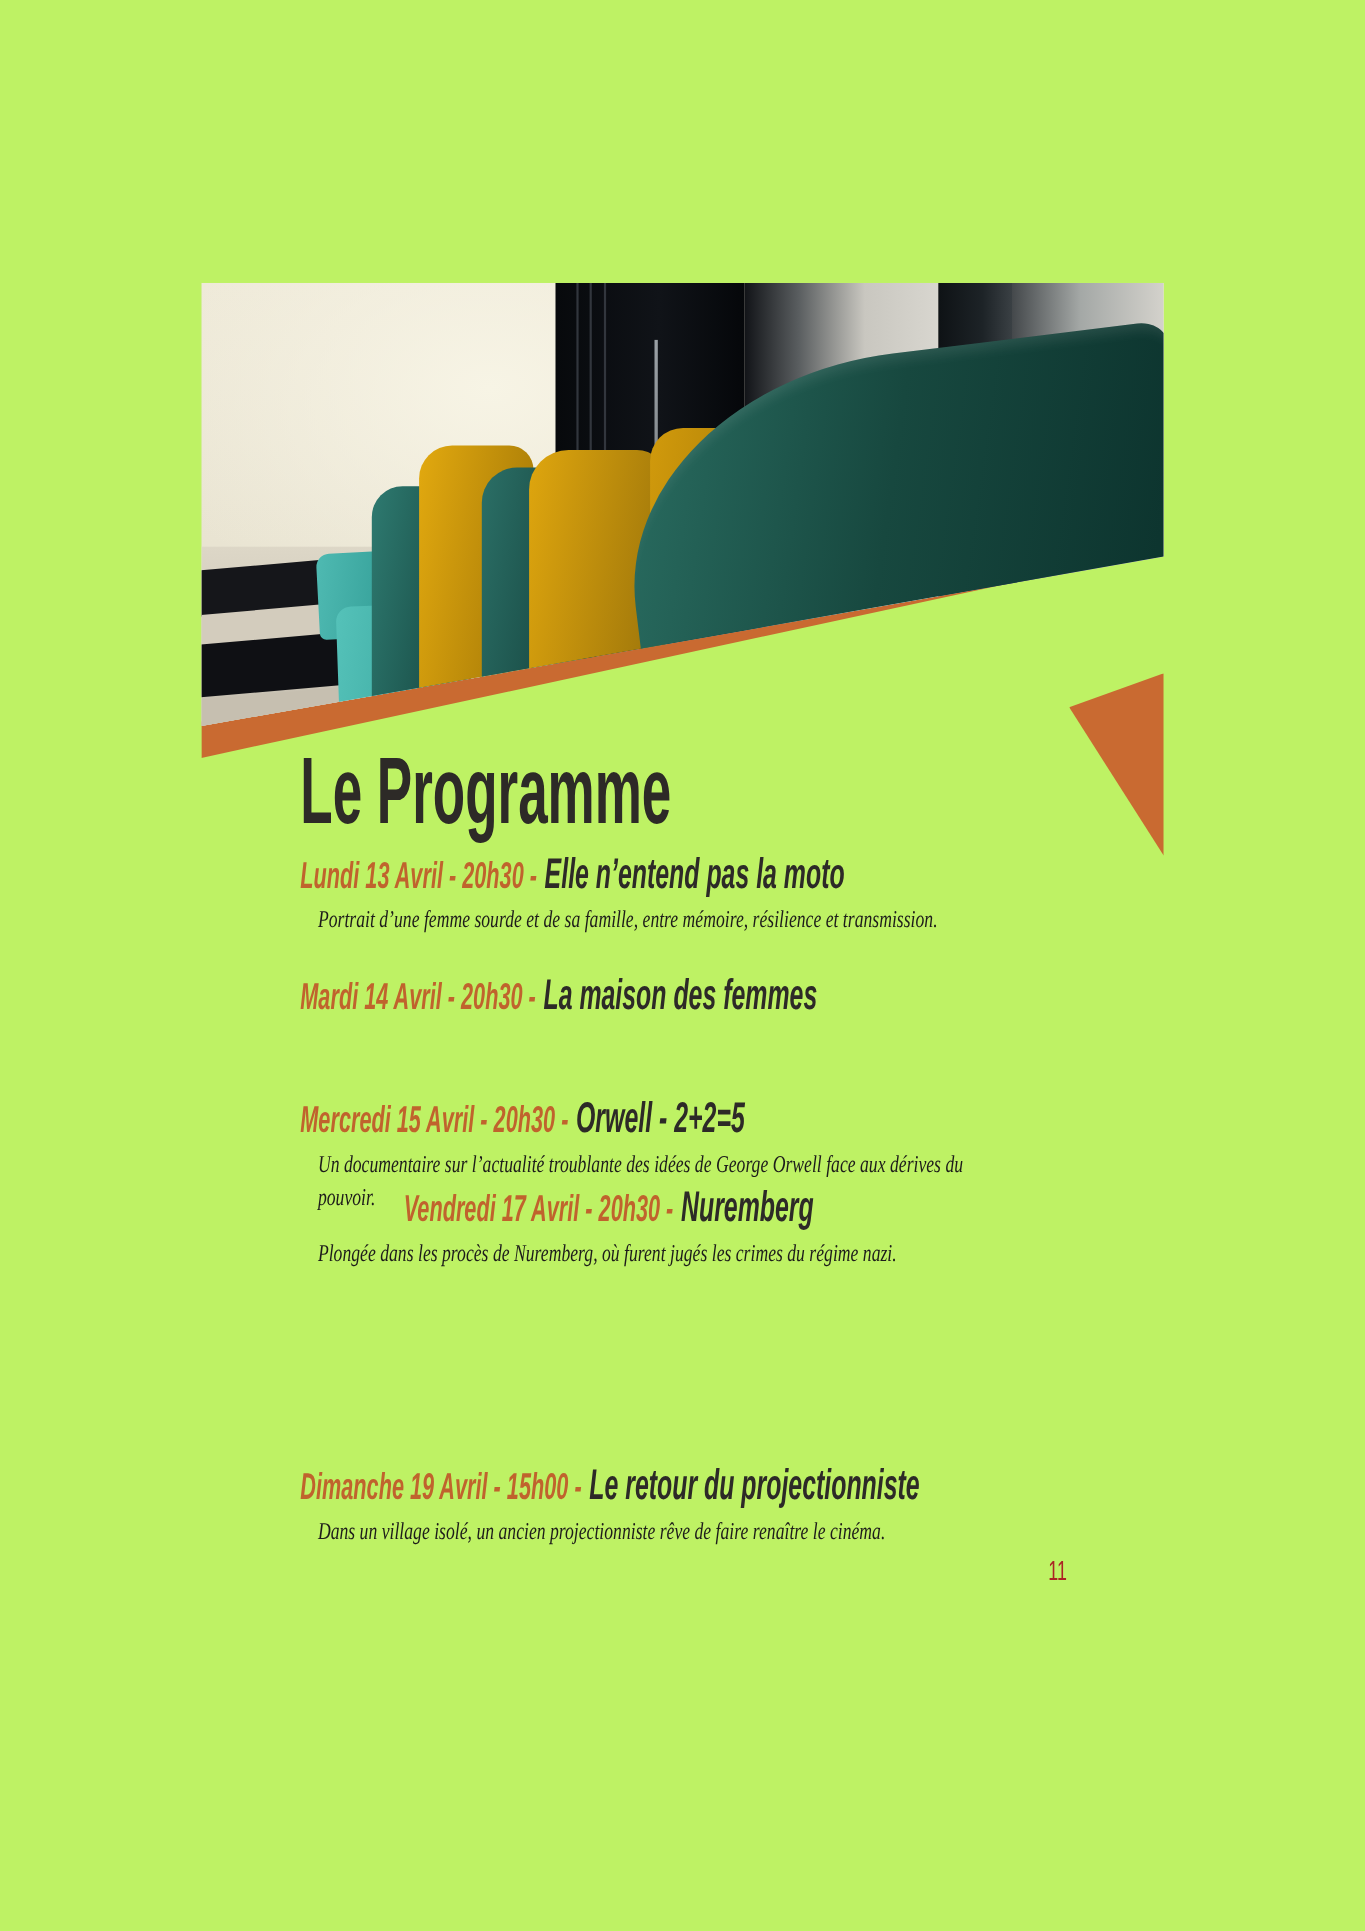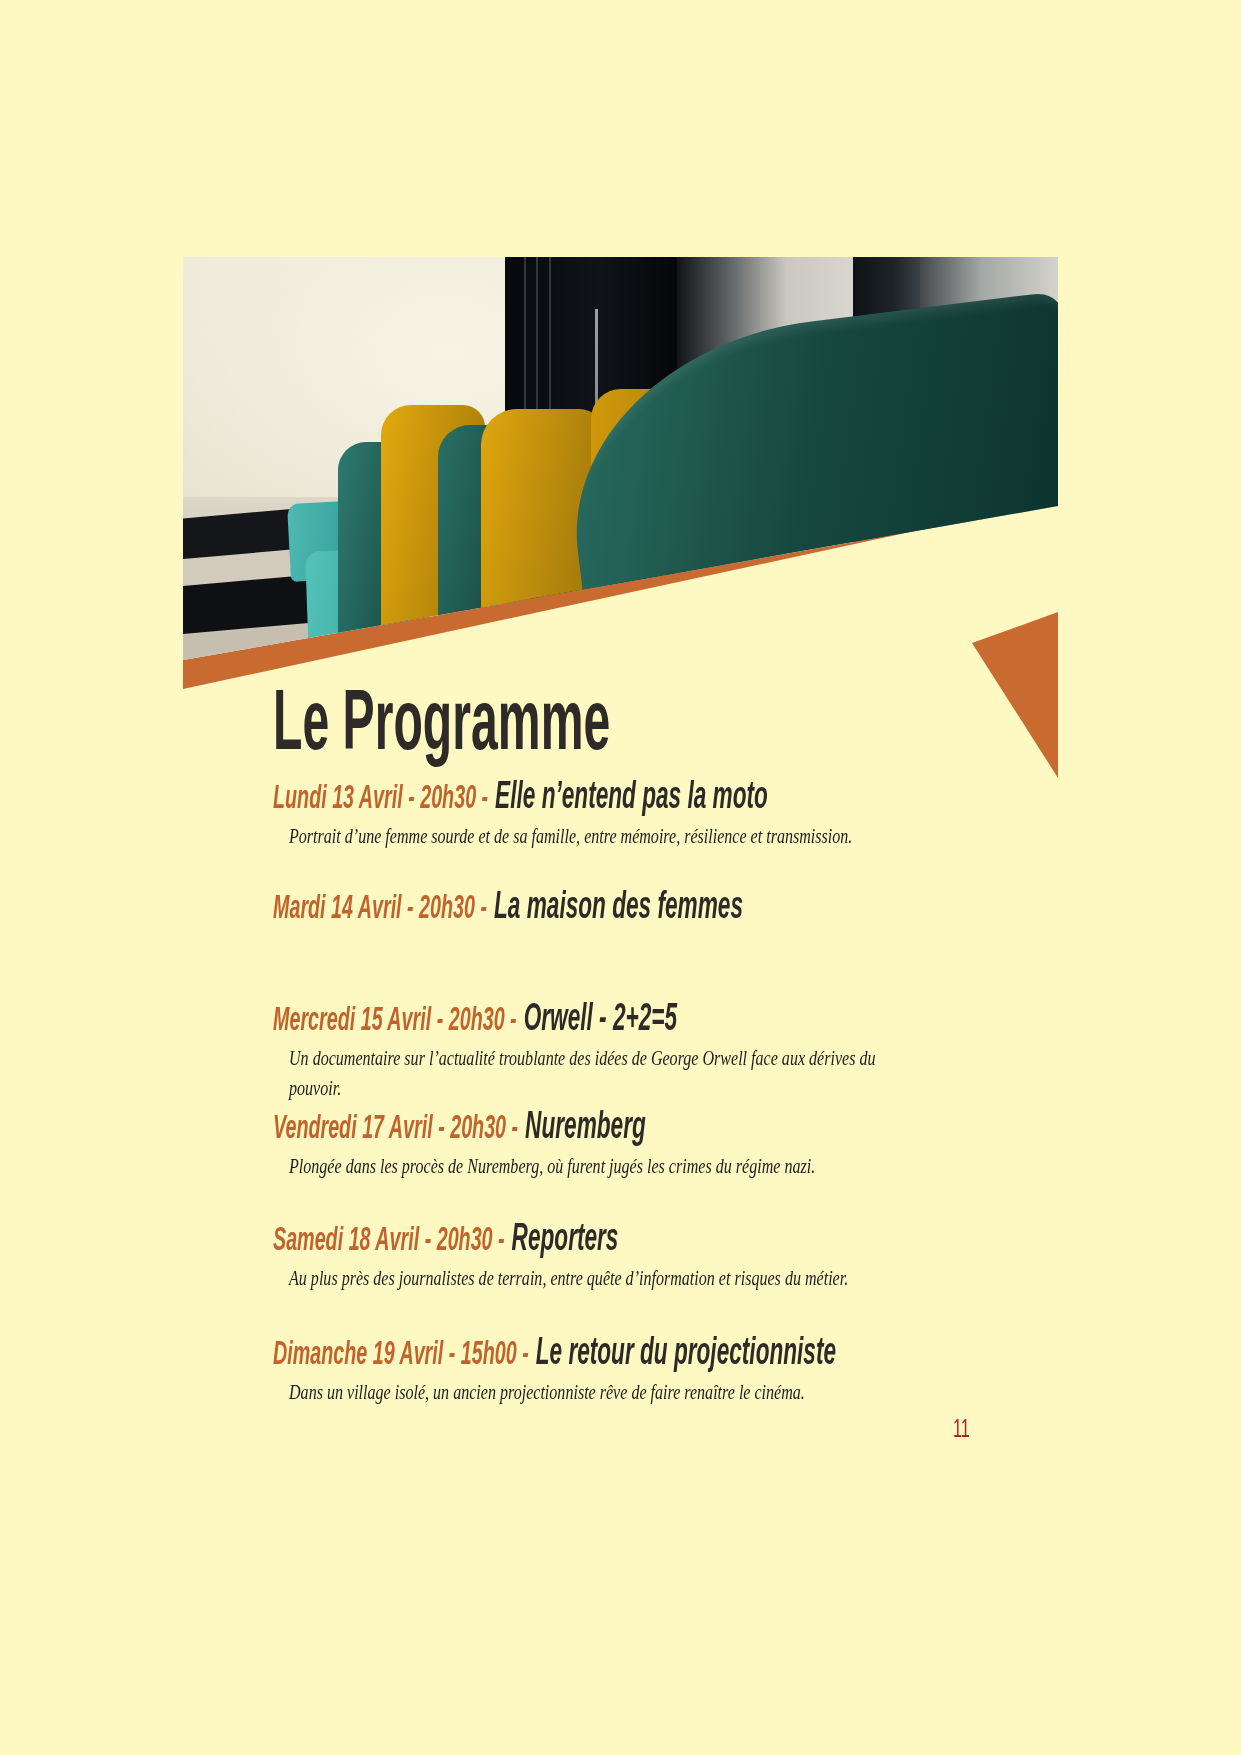--- a/index.html
+++ b/index.html
@@ -1,16 +1,16 @@
 <!DOCTYPE html>
 <html style="--accent: #c96a31; --date-text: #c0632d; --heading-text: #2d2a27; --desc-text: #1d1c1a; --pagenum-text: #ab2424;"><head>
 <meta charset="utf-8">
 <style>
   html,body{margin:0;padding:0;background:#ffffff;}
-  .page{position:relative;width:1241px;height:1755px;background:#fef9c3;overflow:hidden;
+  .page{position:relative;width:1241px;height:1755px;background:#bef264;overflow:hidden;
         font-family:"Liberation Sans",sans-serif;}
 
   
   .photo{position:absolute;left:183px;top:257px;width:875px;height:433px;z-index:2;
          clip-path:polygon(0 0,100% 0,100% 249px,0 403px);overflow:hidden;background:#e9e5d3;}
   .ph{position:absolute;}
   .wall{inset:0;background:radial-gradient(ellipse 460px 320px at 30% 22%,#f7f4e5 0%,rgba(247,244,229,0) 70%),
         linear-gradient(to bottom,#eee9d8 0%,#e9e4d2 55%,#ded9c5 100%);}
   .doorway{left:322px;top:0;width:172px;height:100%;
         background:linear-gradient(to right,#07090c 0%,#101318 55%,#05070a 100%);}
@@ -143,43 +143,32 @@
         <span class="edate">Mercredi 15 Avril - 20h30 -</span>
         <span class="etitle">Orwell - 2+2=5</span>
       </span></span>
     </div>
     <div class="desc">
       <div class="dline"><span class="squeeze">Un documentaire sur l’actualité troublante des idées de George Orwell face aux dérives du</span></div>
       <div class="dline"><span class="squeeze">pouvoir.</span></div>
     </div>
   </section>
 
-  <section class="event" style="top:1103px;">
+  <section class="event" style="top:1076px;text-align:right;">
     <div class="heading">
       <span class="squeeze"><span class="hrow">
         <span class="edate">Vendredi 17 Avril - 20h30 -</span>
         <span class="etitle">Nuremberg</span>
       </span></span>
     </div>
     <div class="desc">
       <div class="dline"><span class="squeeze">Plongée dans les procès de Nuremberg, où furent jugés les crimes du régime nazi.</span></div>
     </div>
   </section>
 
-  <section class="event" style="top:1215px;">
-    <div class="heading">
-      <span class="squeeze"><span class="hrow">
-        <span class="edate">Samedi 18 Avril - 20h30 -</span>
-        <span class="etitle">Reporters</span>
-      </span></span>
-    </div>
-    <div class="desc">
-      <div class="dline"><span class="squeeze">Au plus près des journalistes de terrain, entre quête d’information et risques du métier.</span></div>
-    </div>
-  </section>
 
   <section class="event" style="top:1329px;">
     <div class="heading">
       <span class="squeeze"><span class="hrow">
         <span class="edate">Dimanche 19 Avril - 15h00 -</span>
         <span class="etitle">Le retour du projectionniste</span>
       </span></span>
     </div>
     <div class="desc">
       <div class="dline"><span class="squeeze">Dans un village isolé, un ancien projectionniste rêve de faire renaître le cinéma.</span></div>

